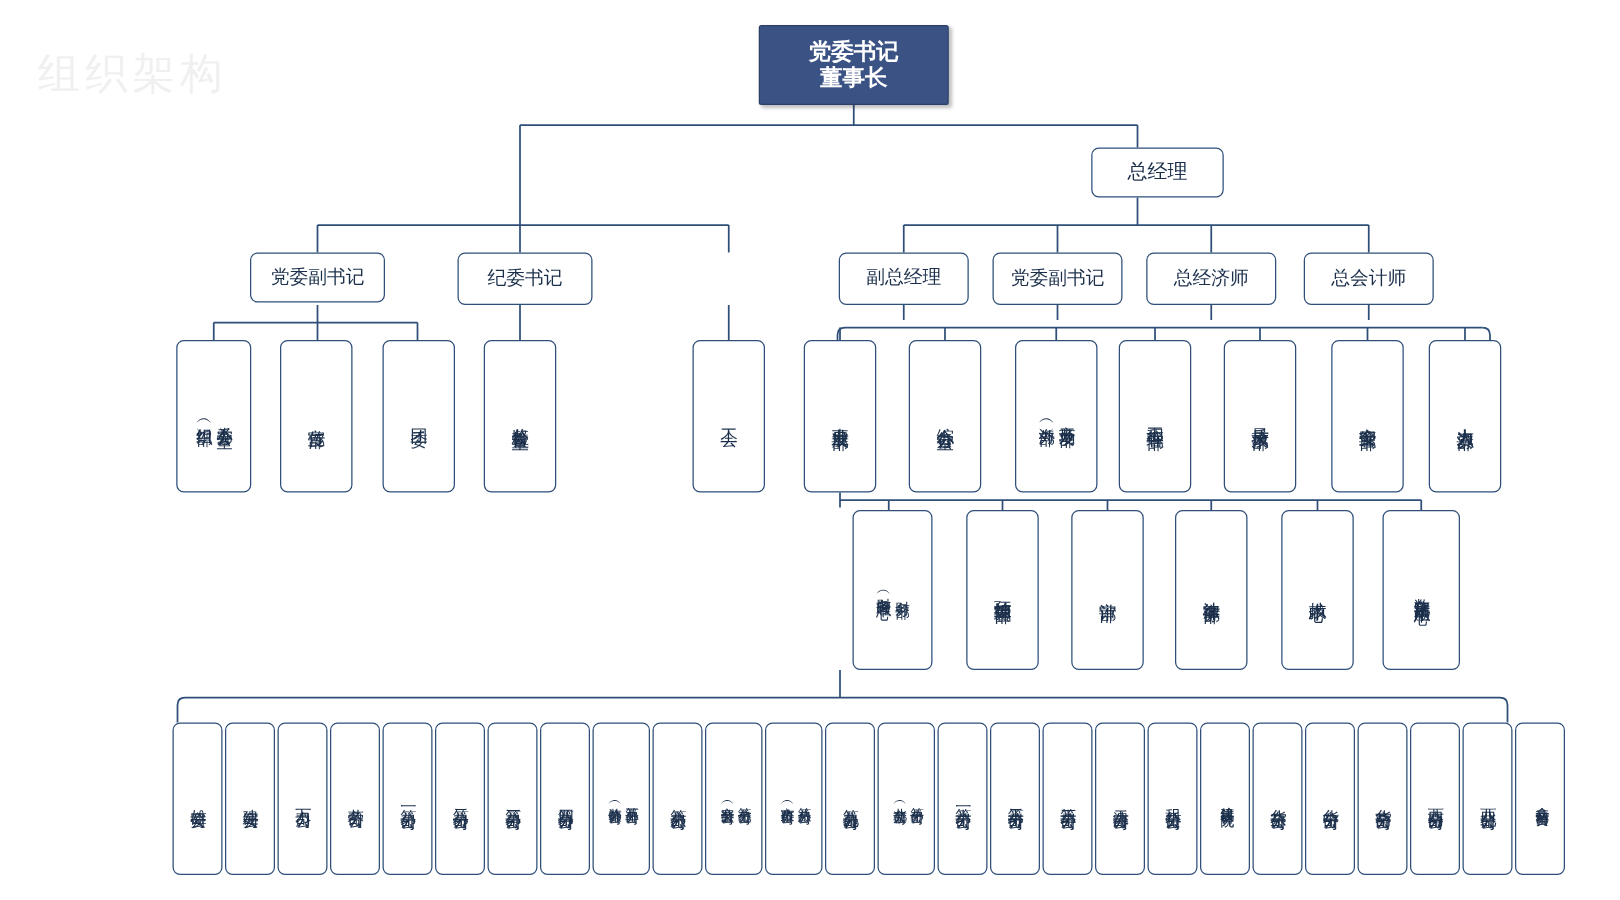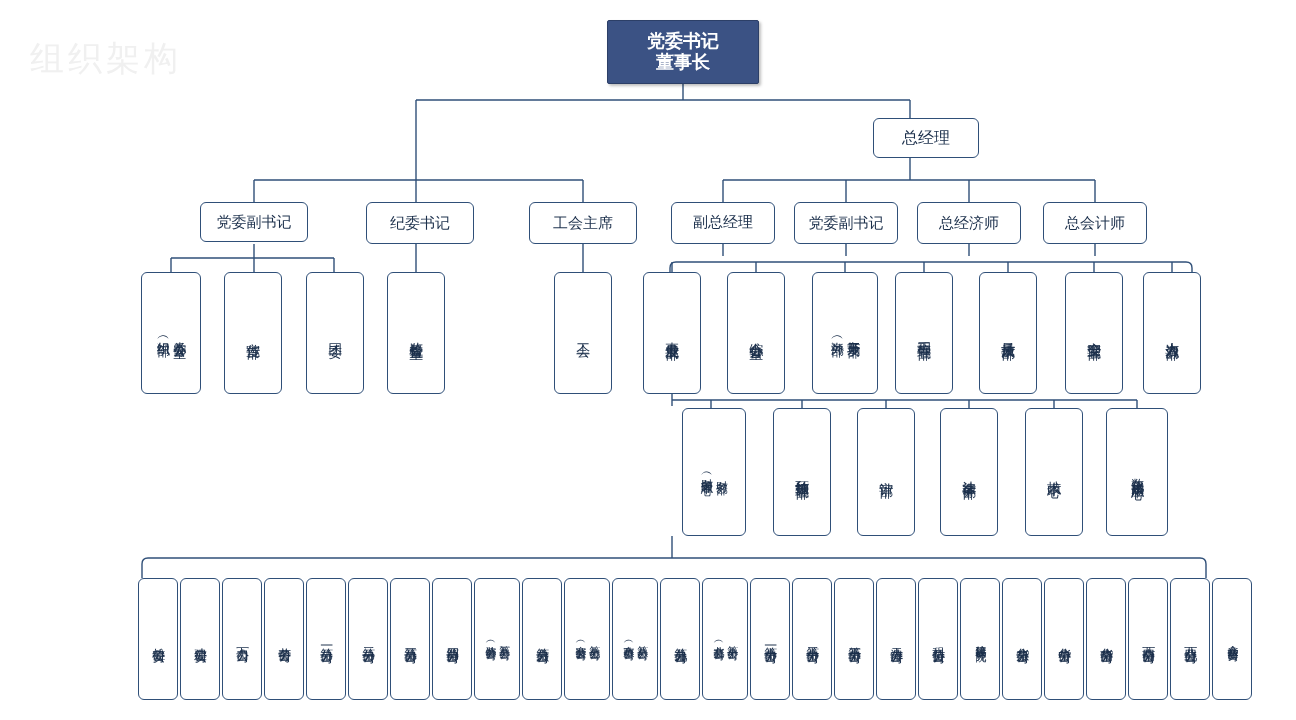--- a/index.html
+++ b/index.html
@@ -155,23 +155,20 @@
   <div class="node fs16" style="left:857px; top:118px; width:106px; height:40px;">
     <span class="lbl">总经理</span>
   </div>
 
   <div class="node fs15" style="left:200px; top:202px; width:108px; height:40px;">
     <span class="lbl">党委副书记</span>
   </div>
   <div class="node fs15" style="left:366px; top:202px; width:108px; height:42px;">
     <span class="lbl">纪委书记</span>
   </div>
-  <div class="node fs15" style="left:529px; top:202px; width:108px; height:42px;">
-    <span class="lbl">工会主席</span>
-  </div>
 
   <div class="node fs15" style="left:671px; top:202px; width:104px; height:42px;font-family:Liberation Serif, serif;">
     <span class="lbl">副总经理</span>
   </div>
   <div class="node fs15" style="left:794px; top:202px; width:104px; height:42px;">
     <span class="lbl">党委副书记</span>
   </div>
   <div class="node fs15" style="left:917px; top:202px; width:104px; height:42px;">
     <span class="lbl">总经济师</span>
   </div>

